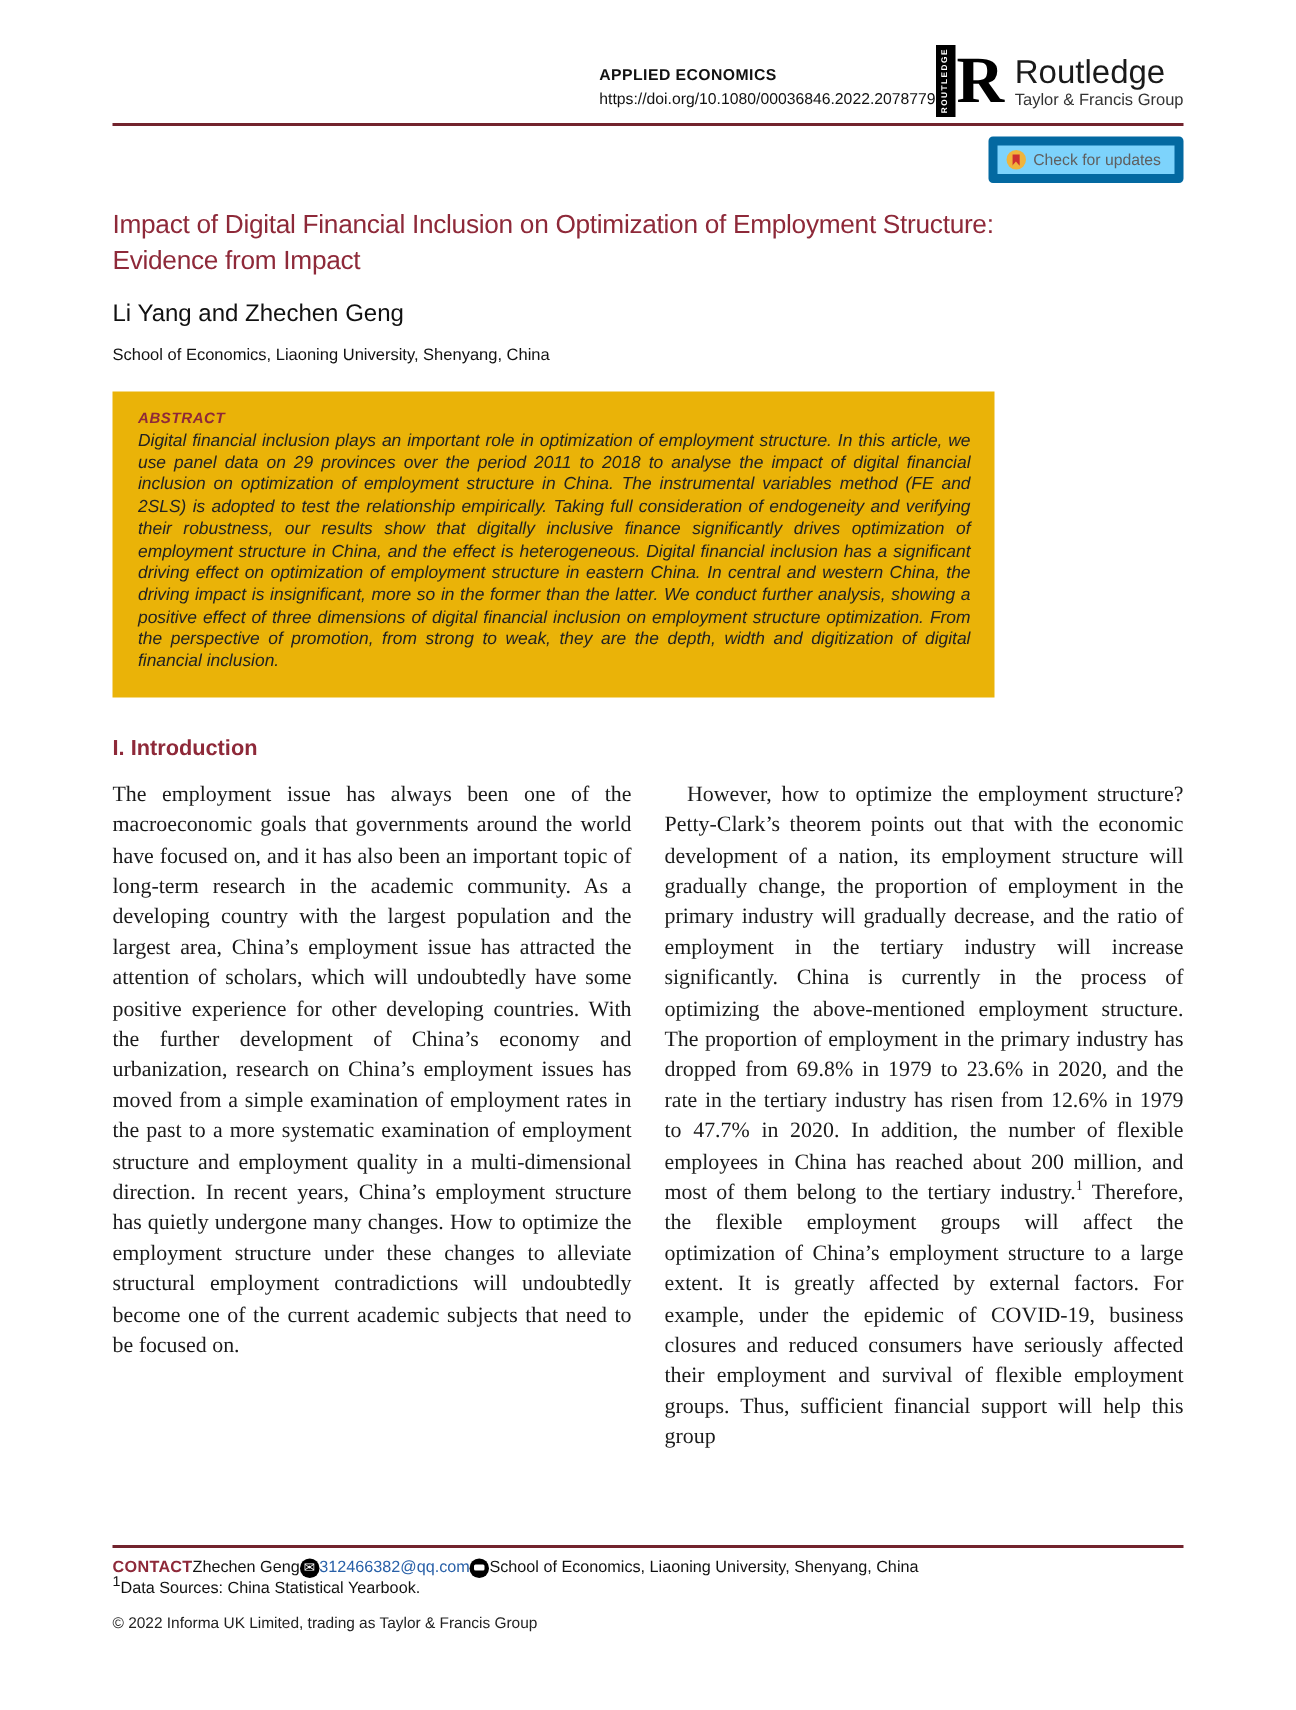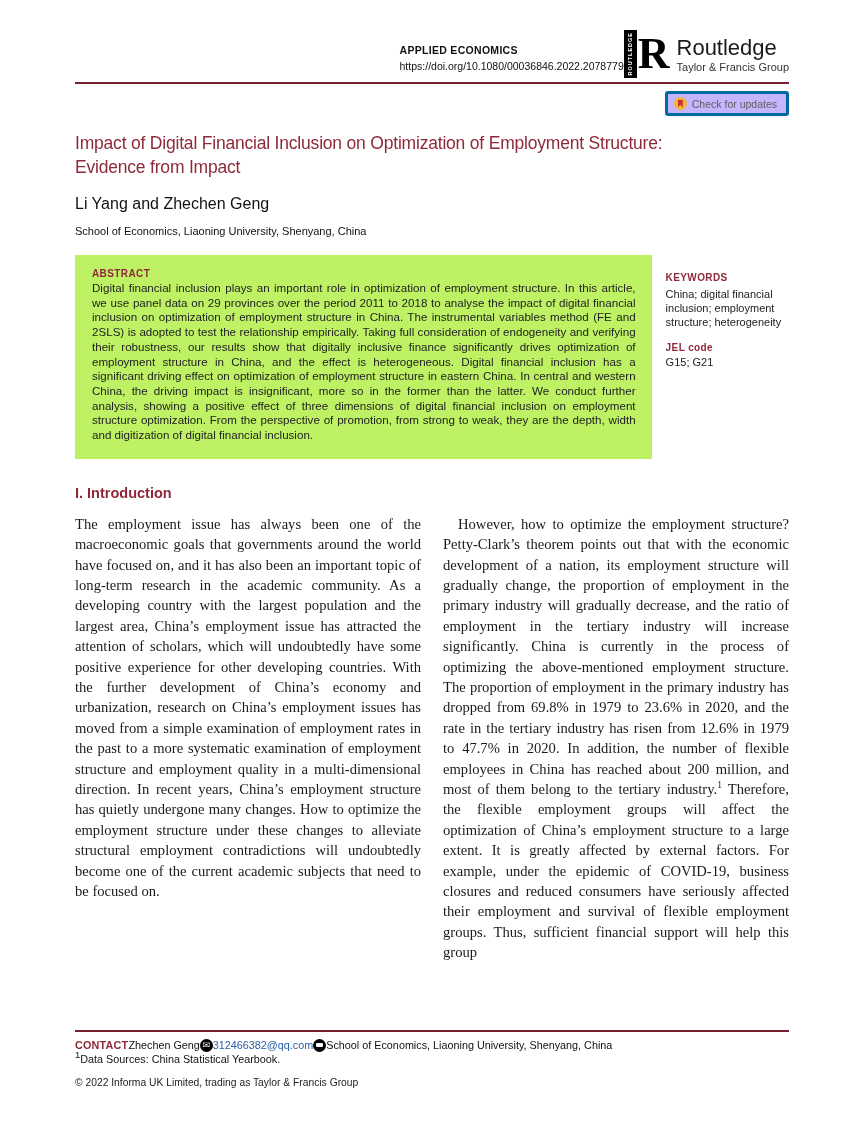--- a/index.html
+++ b/index.html
@@ -35,21 +35,21 @@
     font-size:44px; line-height:44px; color:#000; margin:0 7px 0 1px;
   }
   .logo-text .wordmark { font-size:22px; color:#1a1a1a; line-height:24px; }
   .logo-text .groupmark { font-size:11px; color:#333; margin-top:1px; }
 
   .header-rule { height:2px; background:#72232d; margin-top:4px; }
 
   .badge-row { display:flex; justify-content:flex-end; margin-top:7px; }
   .check-btn {
     display:flex; align-items:center; gap:5px;
-    background:#c4b5fd; border:3px solid #0369a1; border-radius:3px;
+    background:#7dd3fc; border:6px solid #0369a1; border-radius:3px;
     padding:3px 9px 3px 6px; cursor:pointer;
   }
   .crossmark {
     width:13px; height:13px; border-radius:50%; background:#f0b43c;
     display:flex; align-items:center; justify-content:center;
   }
   .crossmark i {
     display:block; width:5px; height:8px; background:#ce2f2f;
     clip-path:polygon(0 0,100% 0,100% 100%,50% 65%,0 100%);
   }
@@ -58,21 +58,21 @@
   
   .title { margin-top:15px; color:#8e2939; font-weight:normal; font-size:17.5px;
            letter-spacing:-0.2px; line-height:24px; }
   .title div { white-space:nowrap; }
   .authors { margin-top:16px; font-size:16px; color:#111; }
   .affiliation { margin-top:12px; font-size:11px; color:#111; }
 
   
   .abstract-row { display:flex; margin-top:18px; align-items:flex-start; }
   .abstract-box {
-    width:588px; background:#bef264; padding:13px 16px 16px 17px;
+    width:588px; background:#eab308; padding:13px 16px 16px 17px;font-style:italic;
   }
   .abstract-label, .kw-label, .jel-label {
     color:#8e2939; font-weight:bold; font-size:10px; letter-spacing:0.4px;
   }
   .abstract-text {
     margin-top:2px; font-size:11.6px; line-height:14.7px; text-align:justify; color:#222;
   }
   .kw-col { width:126px; margin-left:14px; padding-top:12px; }
   .kw-text, .jel-text { font-size:11px; line-height:14.2px; color:#222; margin-top:2px; }
   .jel-label { display:block; margin-top:12px; }
@@ -144,26 +144,20 @@
       <div>Evidence from Impact</div>
     </div>
     <div class="authors">Li Yang and Zhechen Geng</div>
     <div class="affiliation">School of Economics, Liaoning University, Shenyang, China</div>
 
     <div class="abstract-row">
       <div class="abstract-box">
         <div class="abstract-label">ABSTRACT</div>
         <div class="abstract-text">Digital financial inclusion plays an important role in optimization of employment structure. In this article, we use panel data on 29 provinces over the period 2011 to 2018 to analyse the impact of digital financial inclusion on optimization of employment structure in China. The instrumental variables method (FE and 2SLS) is adopted to test the relationship empirically. Taking full consideration of endogeneity and verifying their robustness, our results show that digitally inclusive finance significantly drives optimization of employment structure in China, and the effect is heterogeneous. Digital financial inclusion has a significant driving effect on optimization of employment structure in eastern China. In central and western China, the driving impact is insignificant, more so in the former than the latter. We conduct further analysis, showing a positive effect of three dimensions of digital financial inclusion on employment structure optimization. From the perspective of promotion, from strong to weak, they are the depth, width and digitization of digital financial inclusion.</div>
       </div>
-      <div class="kw-col">
-        <span class="kw-label">KEYWORDS</span>
-        <div class="kw-text">China; digital financial inclusion; employment structure; heterogeneity</div>
-        <span class="jel-label">JEL code</span>
-        <div class="jel-text">G15; G21</div>
-      </div>
     </div>
 
     <div class="body-area">
       <div class="intro-heading">I.  Introduction</div>
       <div class="columns">
         <div class="col">
           <p class="para">The employment issue has always been one of the macroeconomic goals that governments around the world have focused on, and it has also been an important topic of long-term research in the academic community. As a developing country with the largest population and the largest area, China’s employment issue has attracted the attention of scholars, which will undoubtedly have some positive experience for other developing countries. With the further development of China’s economy and urbanization, research on China’s employment issues has moved from a simple examination of employment rates in the past to a more systematic examination of employment structure and employment quality in a multi-dimensional direction. In recent years, China’s employment structure has quietly undergone many changes. How to optimize the employment structure under these changes to alleviate structural employment contradictions will undoubtedly become one of the current academic subjects that need to be focused on.</p>
         </div>
         <div class="col">
           <p class="para indent"><span>However, how to optimize the employment structure? Petty-Clark’s theorem points out that with the economic development of a nation, its employment structure will gradually change, the proportion of employment in the primary industry will gradually decrease, and the ratio of employment in the tertiary industry will increase significantly. China is currently in the process of optimizing the above-mentioned employment structure. The proportion of employment in the primary industry has dropped from 69.8% in 1979 to 23.6% in 2020, and the rate in the tertiary industry has risen from 12.6% in 1979 to 47.7% in 2020. In addition, the number of flexible employees in China has reached about 200 million, and most of them belong to the tertiary industry.</span><sup class="note">1</sup><span> Therefore, the flexible employment groups will affect the optimization of China’s employment structure to a large extent. It is greatly affected by external factors. For example, under the epidemic of COVID-19, business closures and reduced consumers have seriously affected their employment and survival of flexible employment groups. Thus, sufficient financial support will help this group</span></p>

